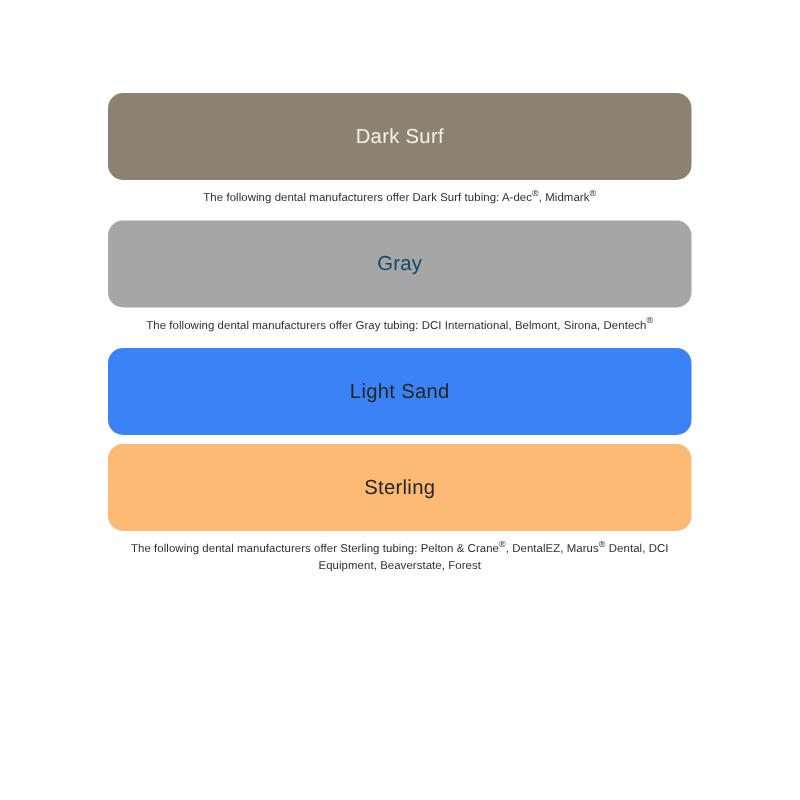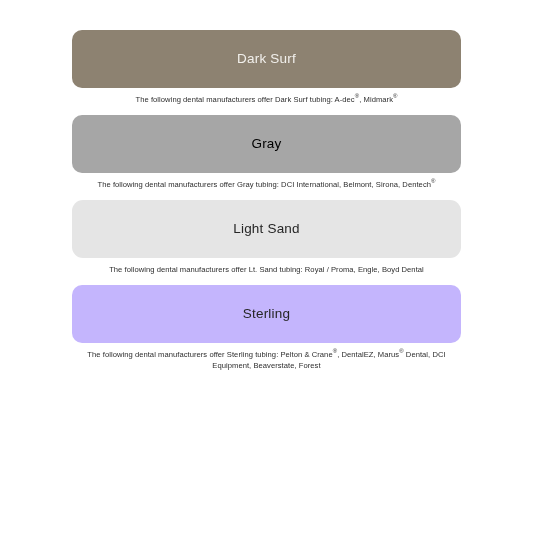--- a/index.html
+++ b/index.html
@@ -13,21 +13,21 @@
     background: #ffffff;
     font-family: "Liberation Sans", sans-serif;
     -webkit-font-smoothing: antialiased;
     overflow: hidden;
   }
 
   .page {
     width: 533px;
     height: 533px;
     box-sizing: border-box;
-    padding: 24px 36px 0 36px;
+    padding: 56px 36px 0 36px;
     display: flex;
     flex-direction: column;
     align-items: center;
   }
 
   .swatch-group {
     width: 389px;
     display: flex;
     flex-direction: column;
     align-items: center;
@@ -76,34 +76,33 @@
 
   <div class="swatch-group">
     <div class="swatch-card" style="background: rgb(141, 130, 113);">
       <span class="swatch-label" style="color: rgb(242, 240, 236);">Dark Surf</span>
     </div>
     <div class="swatch-caption">The following dental manufacturers offer Dark Surf tubing: A-dec<sup>®</sup>, Midmark<sup>®</sup></div>
   </div>
 
   <div class="swatch-group">
     <div class="swatch-card" style="background: rgb(166, 166, 166);">
-      <span class="swatch-label" style="color: #000000;">Gray</span>
+      <span class="swatch-label" style="color: #0c4a6e;">Gray</span>
     </div>
     <div class="swatch-caption">The following dental manufacturers offer Gray tubing: DCI International, Belmont, Sirona, Dentech<sup>®</sup></div>
   </div>
 
   <div class="swatch-group">
-    <div class="swatch-card" style="background: #e5e5e5; border-radius: 11px;">
+    <div class="swatch-card" style="background: #3b82f6;">
       <span class="swatch-label" style="color: rgb(38, 38, 38);">Light Sand</span>
     </div>
-    <div class="swatch-caption">The following dental manufacturers offer Lt. Sand tubing: Royal / Proma, Engle, Boyd Dental</div>
   </div>
 
   <div class="swatch-group">
-    <div class="swatch-card" style="background: #c4b5fd;">
+    <div class="swatch-card" style="background: #fdba74;">
       <span class="swatch-label" style="color: rgb(38, 38, 38);">Sterling</span>
     </div>
     <div class="swatch-caption">The following dental manufacturers offer Sterling tubing: Pelton &amp; Crane<sup>®</sup>, DentalEZ, Marus<sup>®</sup> Dental, DCI Equipment, Beaverstate, Forest</div>
   </div>
 
   <div class="swatch-group">
   </div>
 
 </div>
 

